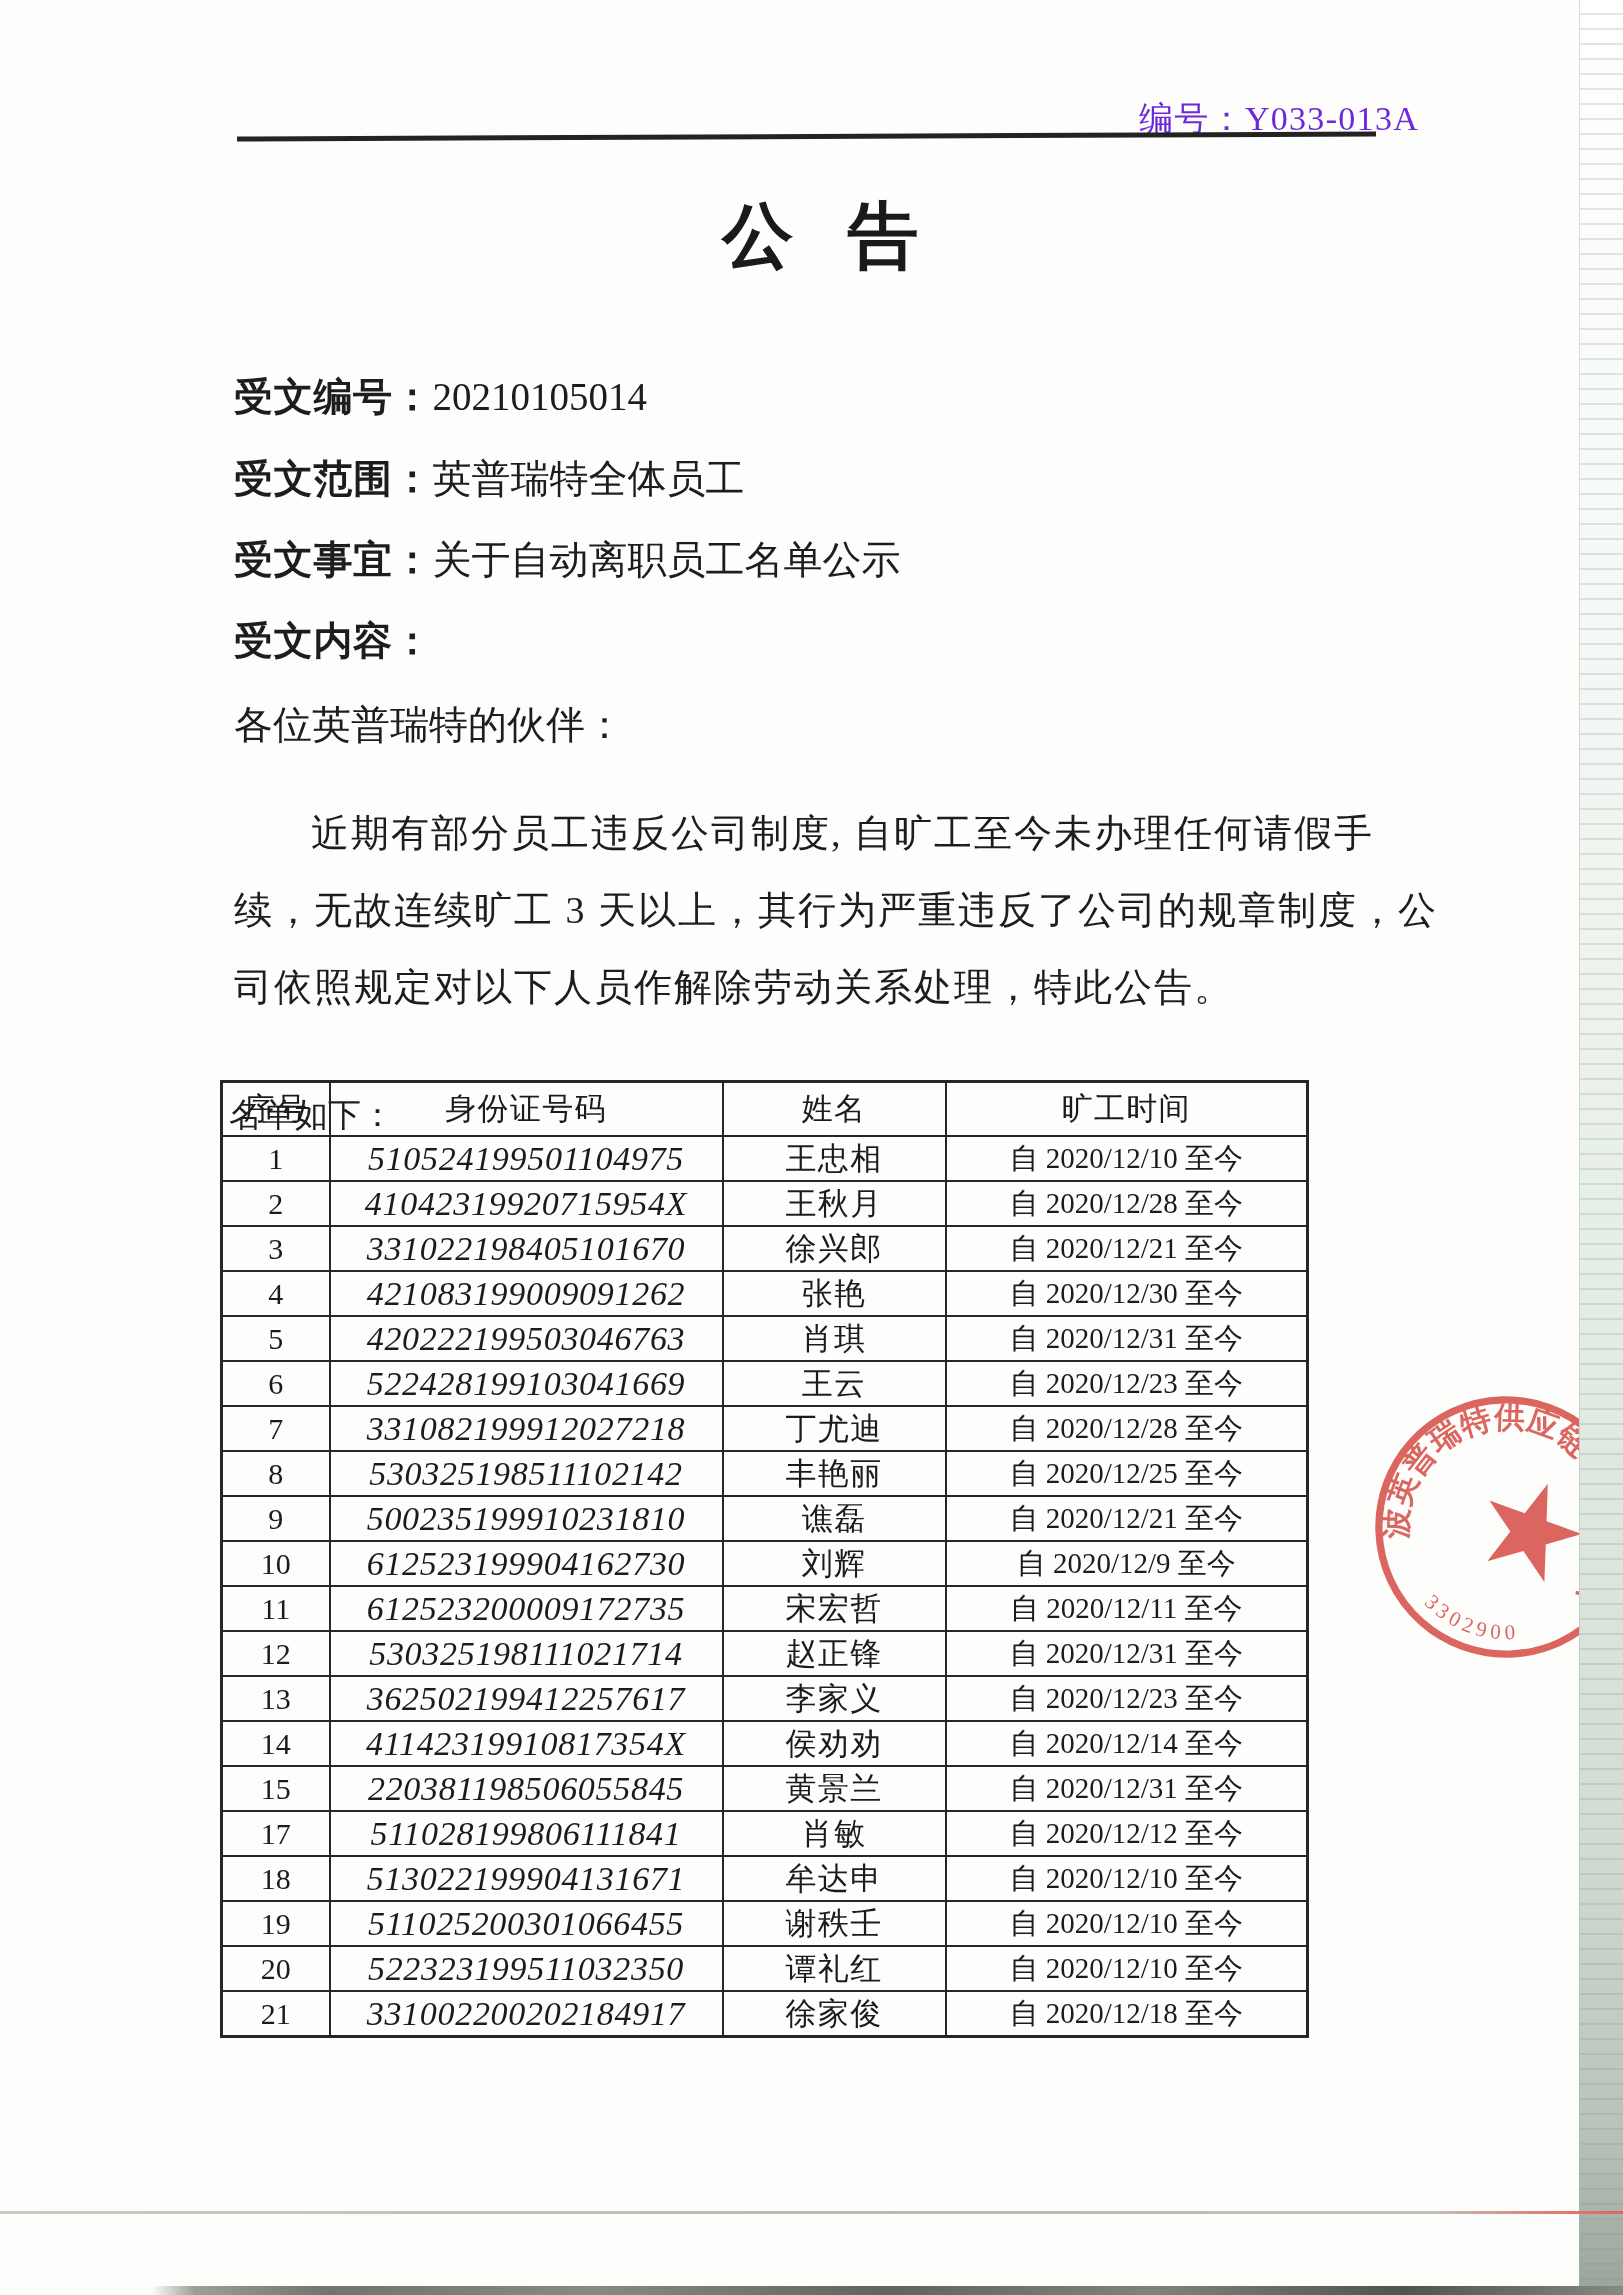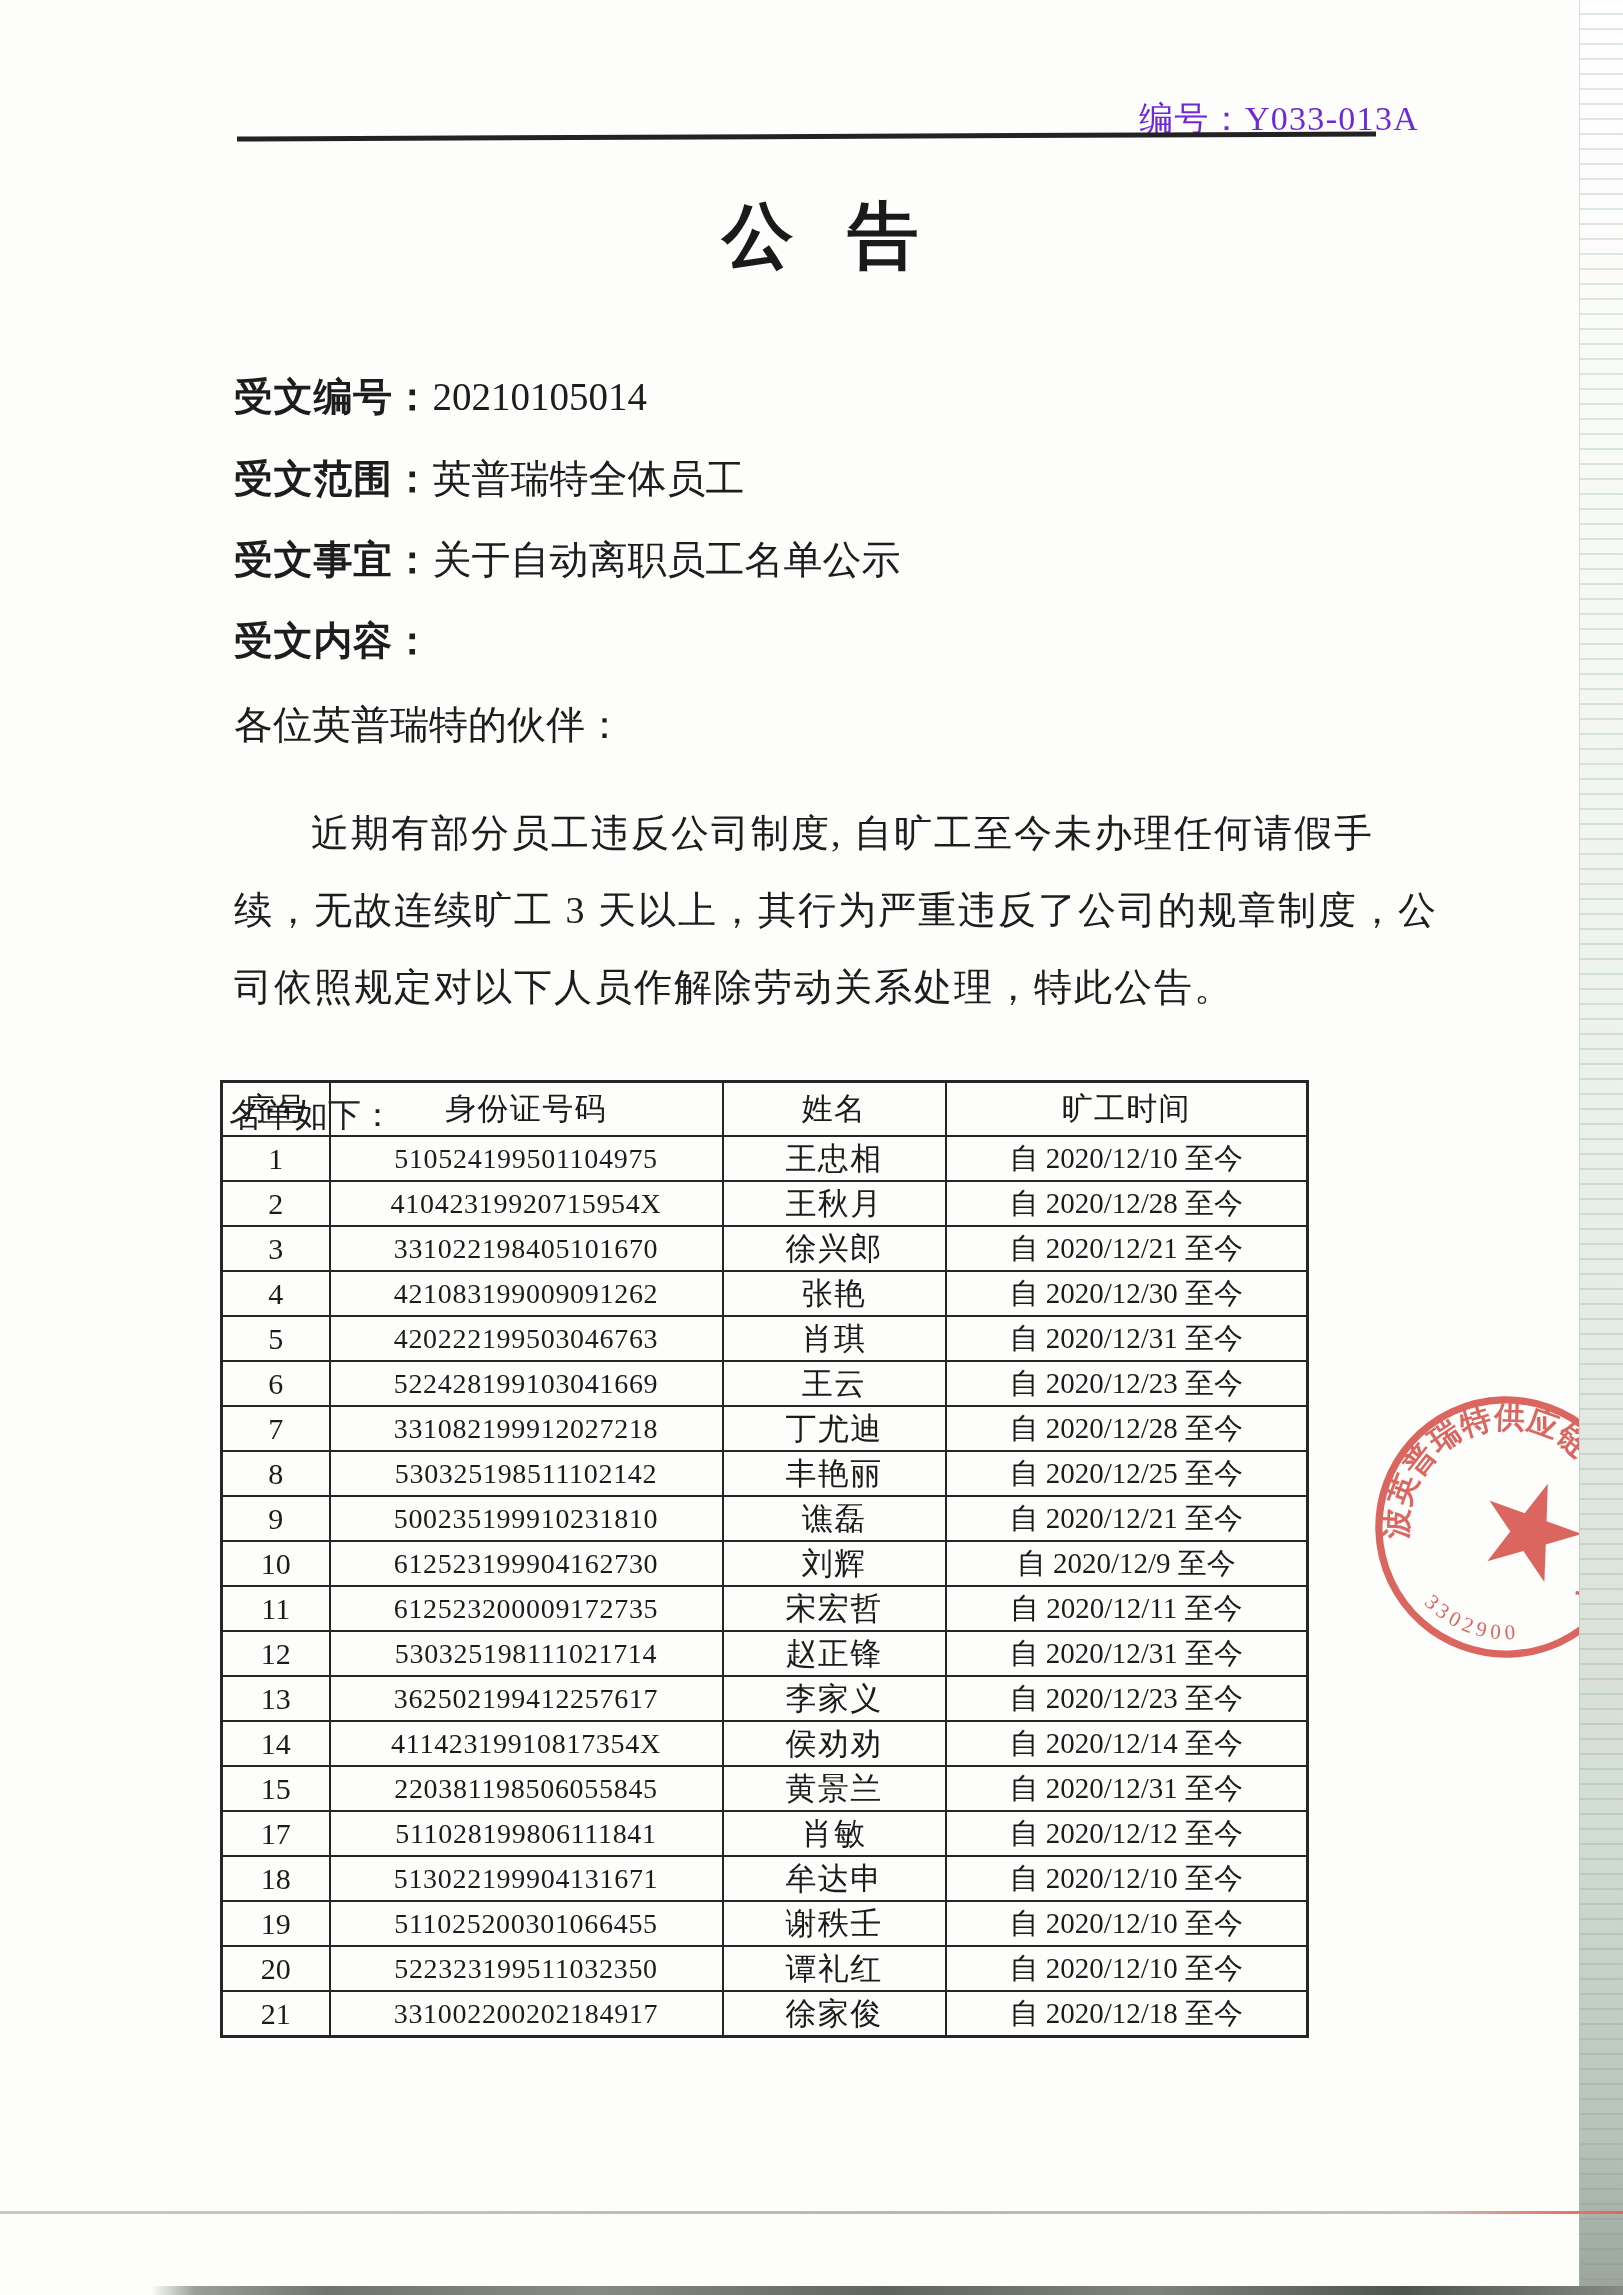--- a/index.html
+++ b/index.html
@@ -38,21 +38,21 @@
   table.roster col.c1{width:393px}
   table.roster col.c2{width:223px}
   table.roster col.c3{width:362px}
   table.roster th,table.roster td{
     border:2px solid #262626;text-align:center;vertical-align:middle;padding:0;color:#1b1b1b;
   }
   table.roster{border:3.9px solid #262626;}
   table.roster th{height:52px;font-size:31px;font-weight:400;letter-spacing:1.3px;}
   table.roster td{height:43px;}
   td.c0{font-size:30px;}
-  td.c1{font-size:28px;letter-spacing:0.7px;}
+  td.c1{font-size:34px;letter-spacing:0.7px;font-style:italic;}
   td.c2{font-size:31px;letter-spacing:1.3px;border-radius:21px;}
   td.c3{font-size:29px;}
   .stamp{
     position:absolute;left:1367px;top:1388px;width:278px;height:278px;z-index:2;
     opacity:.88;mix-blend-mode:multiply;
   }
   .edge-strip{
     position:absolute;left:1579px;top:0;width:45px;height:2295px;z-index:5;
     background:linear-gradient(180deg,#ffffff 0%,#f8faf7 20%,#eef3ee 42%,#e2e9e2 62%,#d3dcd3 80%,#b9c2b8 93%,#9ba49a 100%);
     border-left:1.3px solid rgba(170,182,170,0.45);

